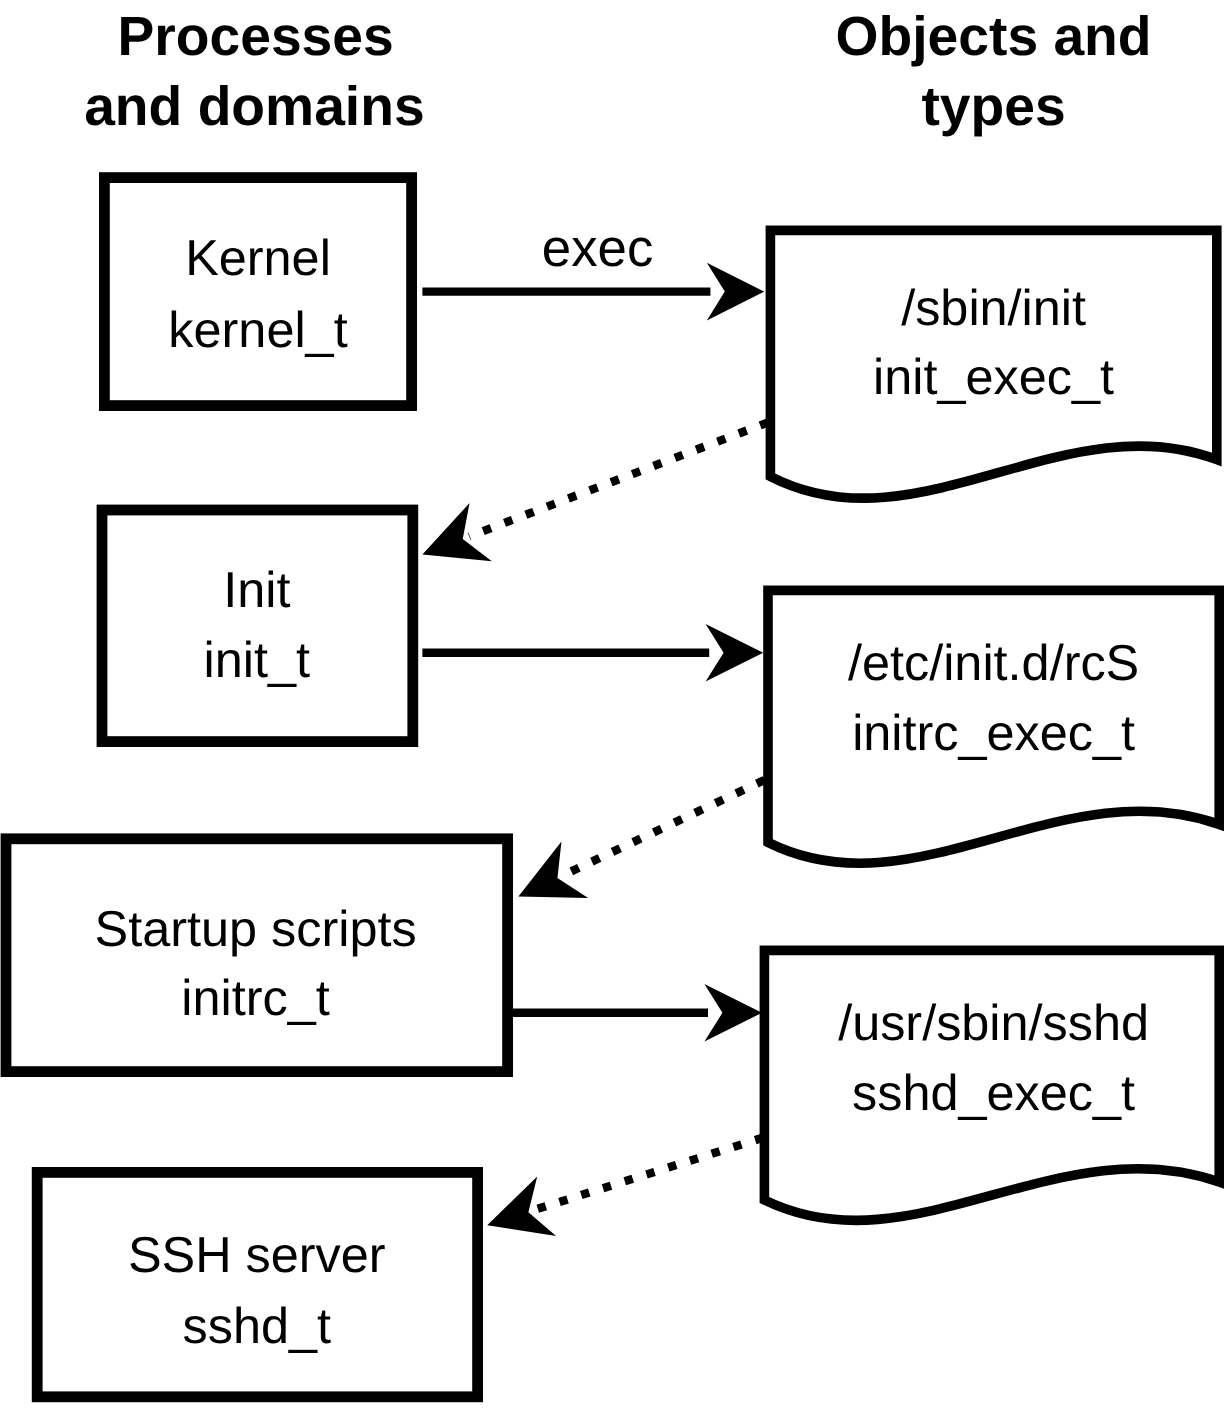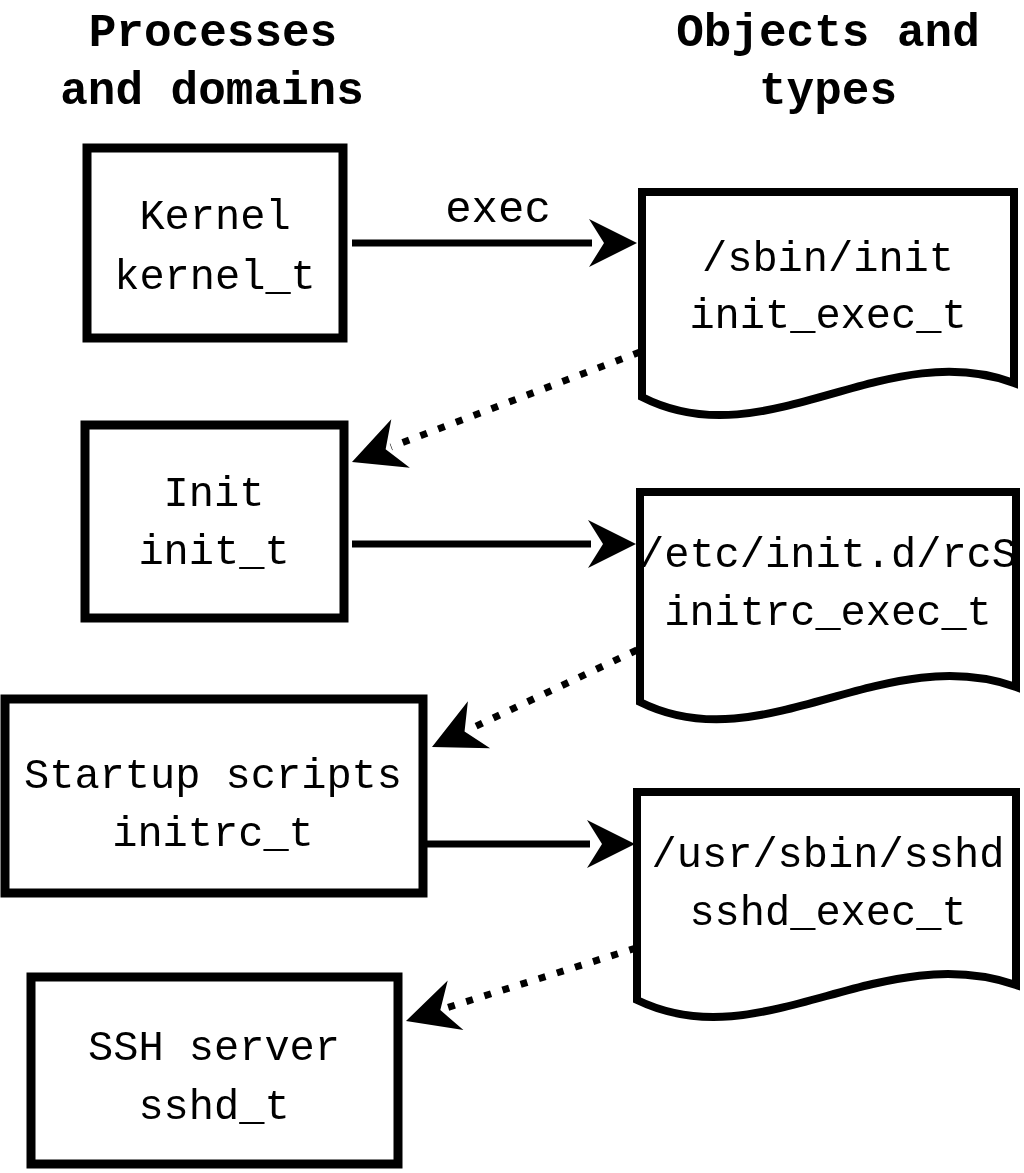--- a/index.html
+++ b/index.html
@@ -6,21 +6,21 @@
     margin: 0;
     padding: 0;
     background: #ffffff;
   }
   .canvas {
     position: relative;
     width: 1024px;
     height: 1173px;
     background: #ffffff;
     overflow: hidden;
-    font-family: Liberation Mono, monospace;
+    font-family: Liberation Sans, sans-serif;
   }
   svg { display: block; }
   .node-box {
     fill: #ffffff;
     stroke: #000000;
     stroke-width: 9;
   }
   .doc-shape {
     fill: #ffffff;
     stroke: #000000;

